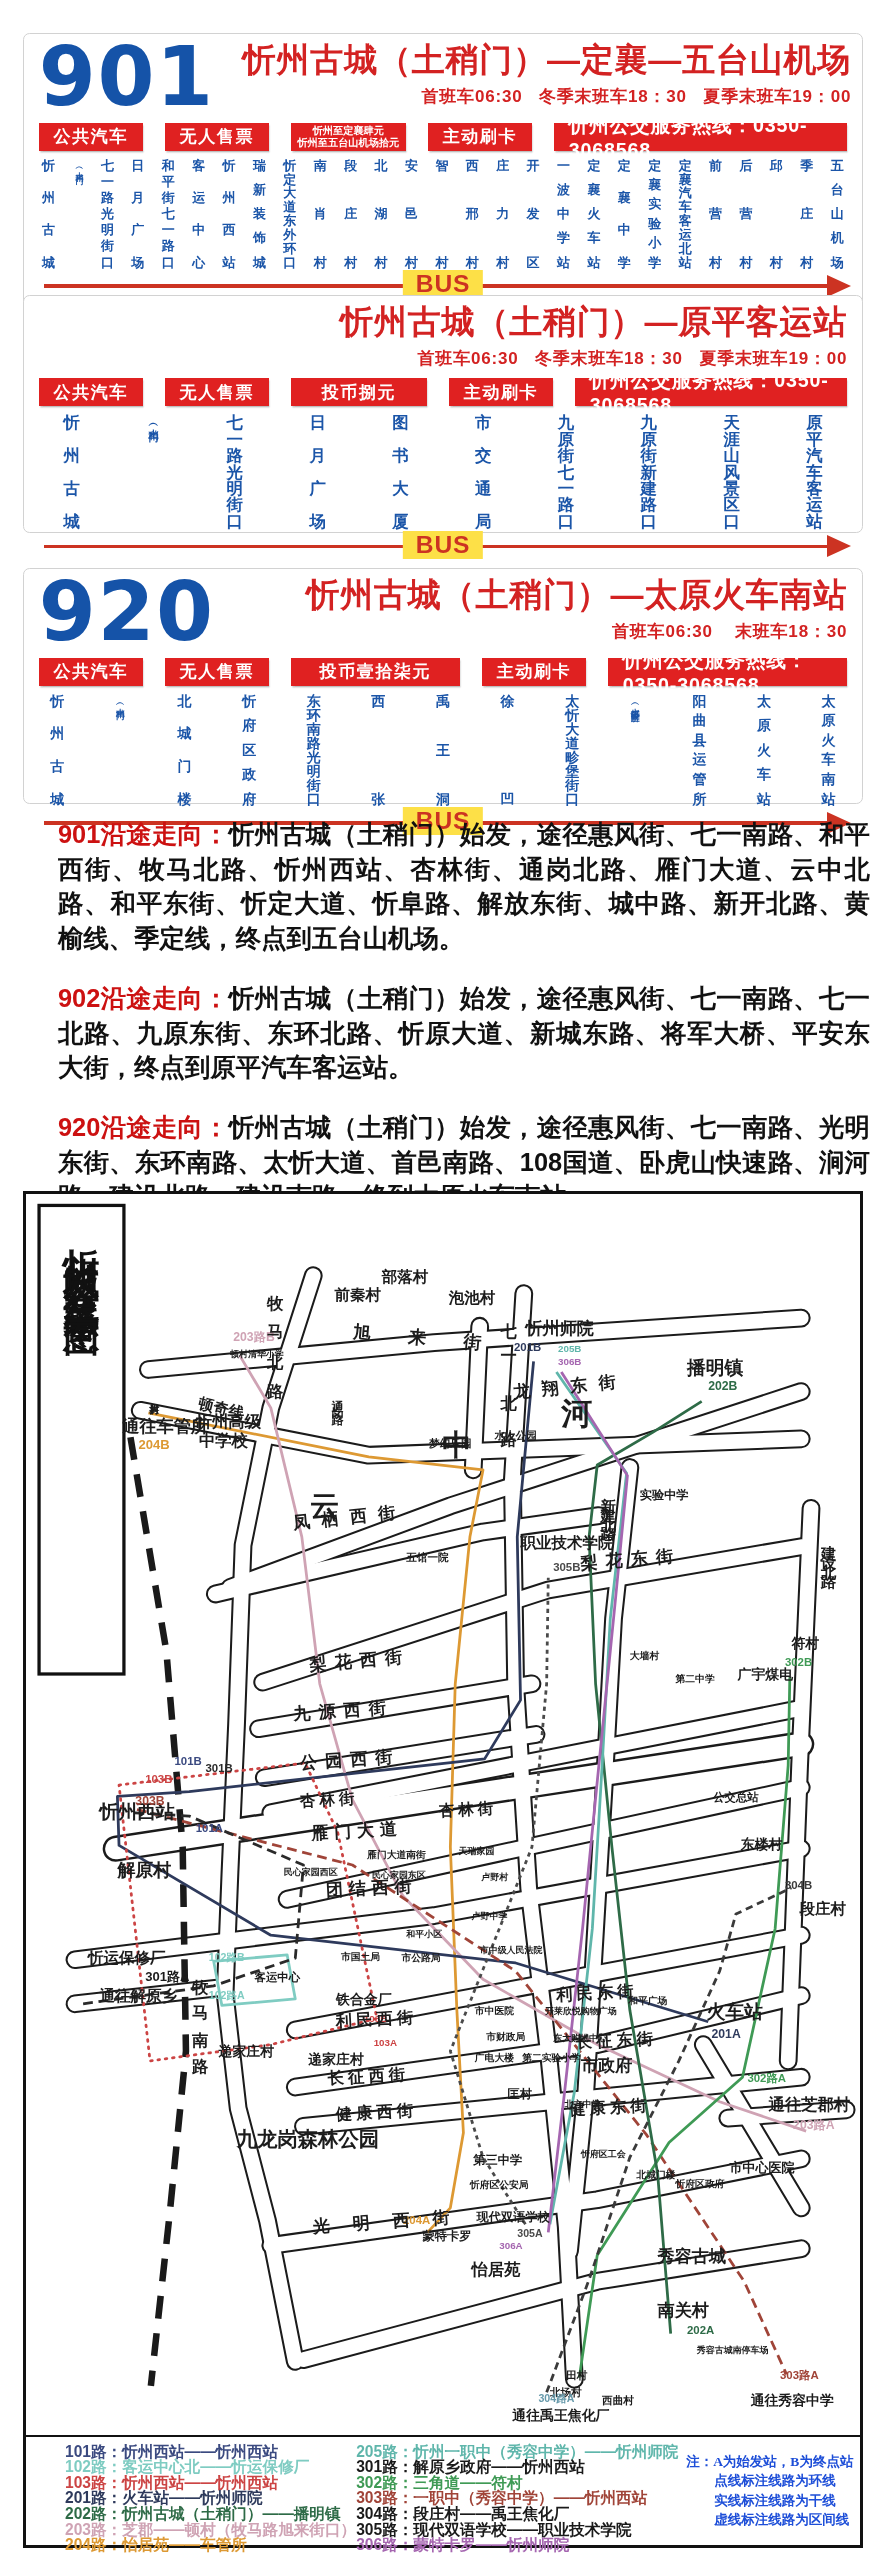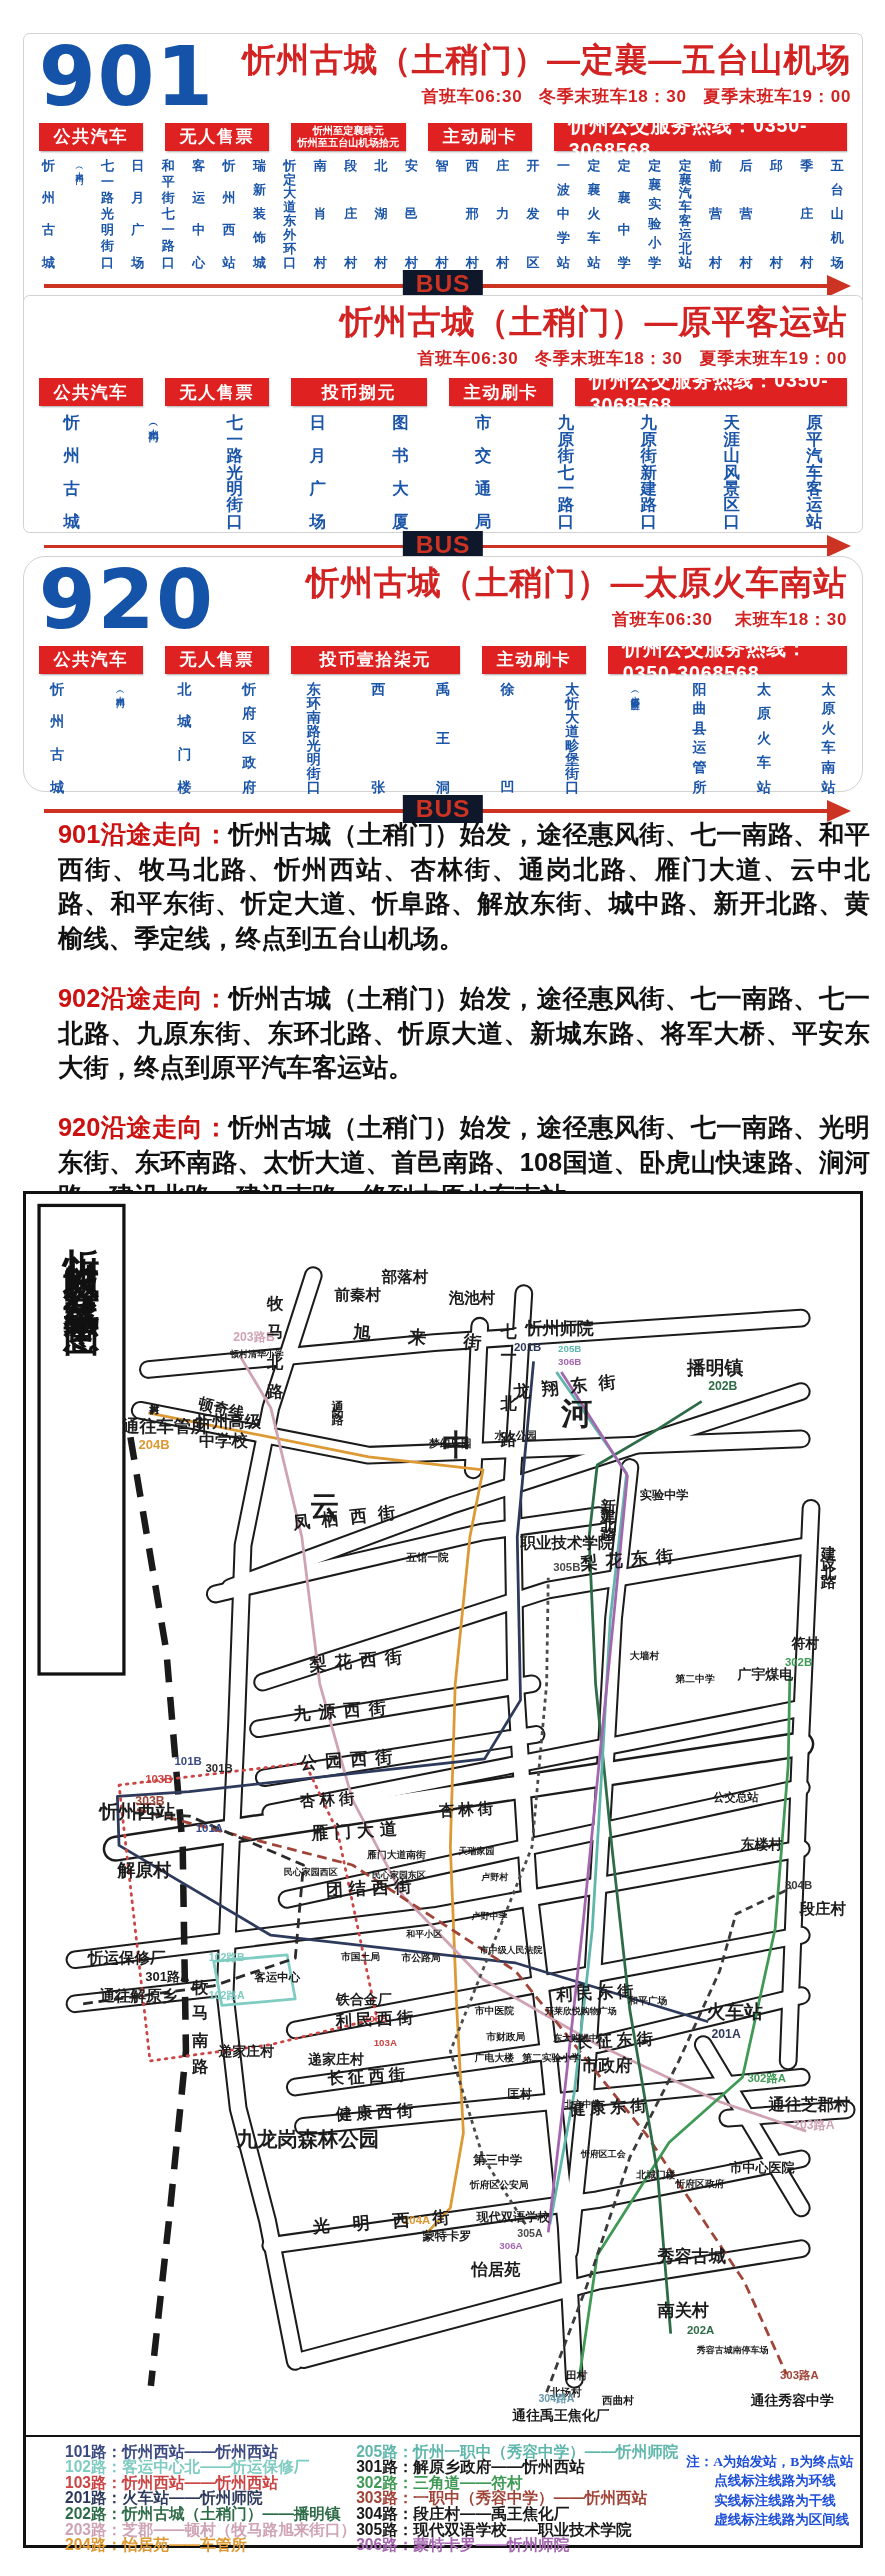--- a/index.html
+++ b/index.html
@@ -22,21 +22,21 @@
   .badge.fare.single i:empty{display:none;}
   .badge.hotline{flex:1;letter-spacing:0.8px;font-size:19.7px;}
   .stops{display:flex;justify-content:space-between;margin-top:8.2px;padding:0 3.3px;}
   .stop-col{display:flex;flex-direction:column;justify-content:space-between;align-items:center;
             color:#1b55a8;font-weight:bold;line-height:1;}
   .stop-col span{display:block;}
   .stop-sub{writing-mode:vertical-rl;text-orientation:upright;color:#1b55a8;font-weight:bold;
             align-self:flex-start;margin-top:4.9px;letter-spacing:1.6px;}
   .busline{position:relative;height:21px;margin-top:6.6px;}
   .busline .line{position:absolute;left:4.9px;right:11.5px;top:9px;height:3.3px;background:#cc3322;}
-  .busline .bus-text{position:absolute;left:50%;transform:translateX(-50%);top:-4.9px;background:#0f172a;
+  .busline .bus-text{position:absolute;left:50%;transform:translateX(-50%);top:-4.9px;background:#fde047;
                      padding:0 13px;color:#cc3322;font-weight:bold;font-size:24.6px;letter-spacing:0.8px;}
   .busline .arrow{position:absolute;right:-3.3px;top:-0.8px;width:0;height:0;
                   border-left:24.6px solid #cc3322;border-top:11.5px solid transparent;border-bottom:11.5px solid transparent;}
   .paras{position:absolute;left:38px;width:812px;top:792px;margin-left:20px;}
   .para{margin-bottom:18px;font-size:25.4px;font-weight:bold;color:#111;line-height:1.36;text-align:justify;}
   .plabel{color:#cc1111;}
   .mapwrap{position:absolute;left:23px;top:1191px;width:840px;height:1357px;box-sizing:border-box;
            border:3.3px solid #111;background:#fff;}
   .mapwrap svg{position:absolute;left:0;top:0;width:100%;height:100%;}
   svg text{font-family:"Liberation Sans","DejaVu Sans",sans-serif;font-weight:bold;}
@@ -340,21 +340,21 @@
           <span>站</span>
         </div>
       </div>
     <div class="busline">
       <span class="line"></span>
       <span class="bus-text">BUS</span>
       <span class="arrow"></span>
     </div>
   </section>
 
-  <section class="card" style="top:556px;height:236px;border-radius:22px;">
+  <section class="card" style="top:568px;height:236px;">
     <div class="card-head">
       <div class="route-no">920</div>
       <div class="head-right">
         <div class="route-title">忻州古城（土稍门）—太原火车南站</div>
         <div class="route-times">首班车06:30    末班车18：30</div>
       </div>
     </div>
     <div class="badges">
       <span class="badge">公共汽车</span>
       <span class="badge">无人售票</span>

